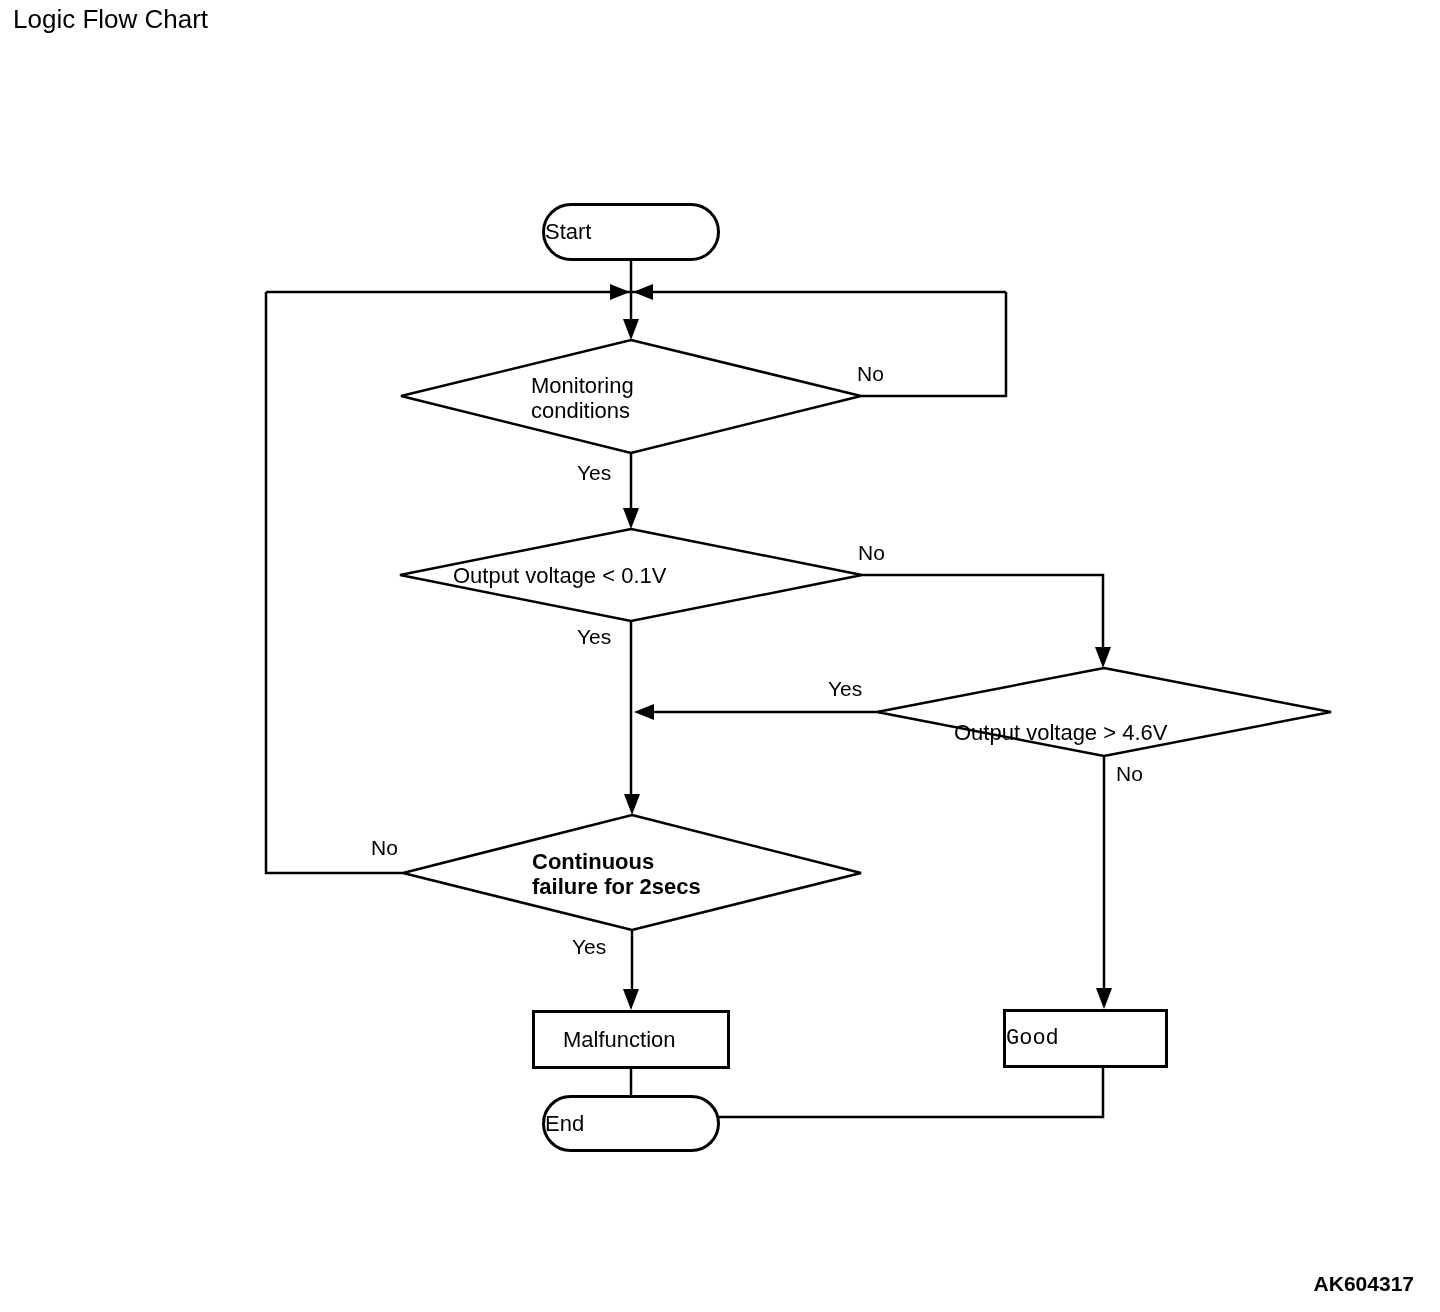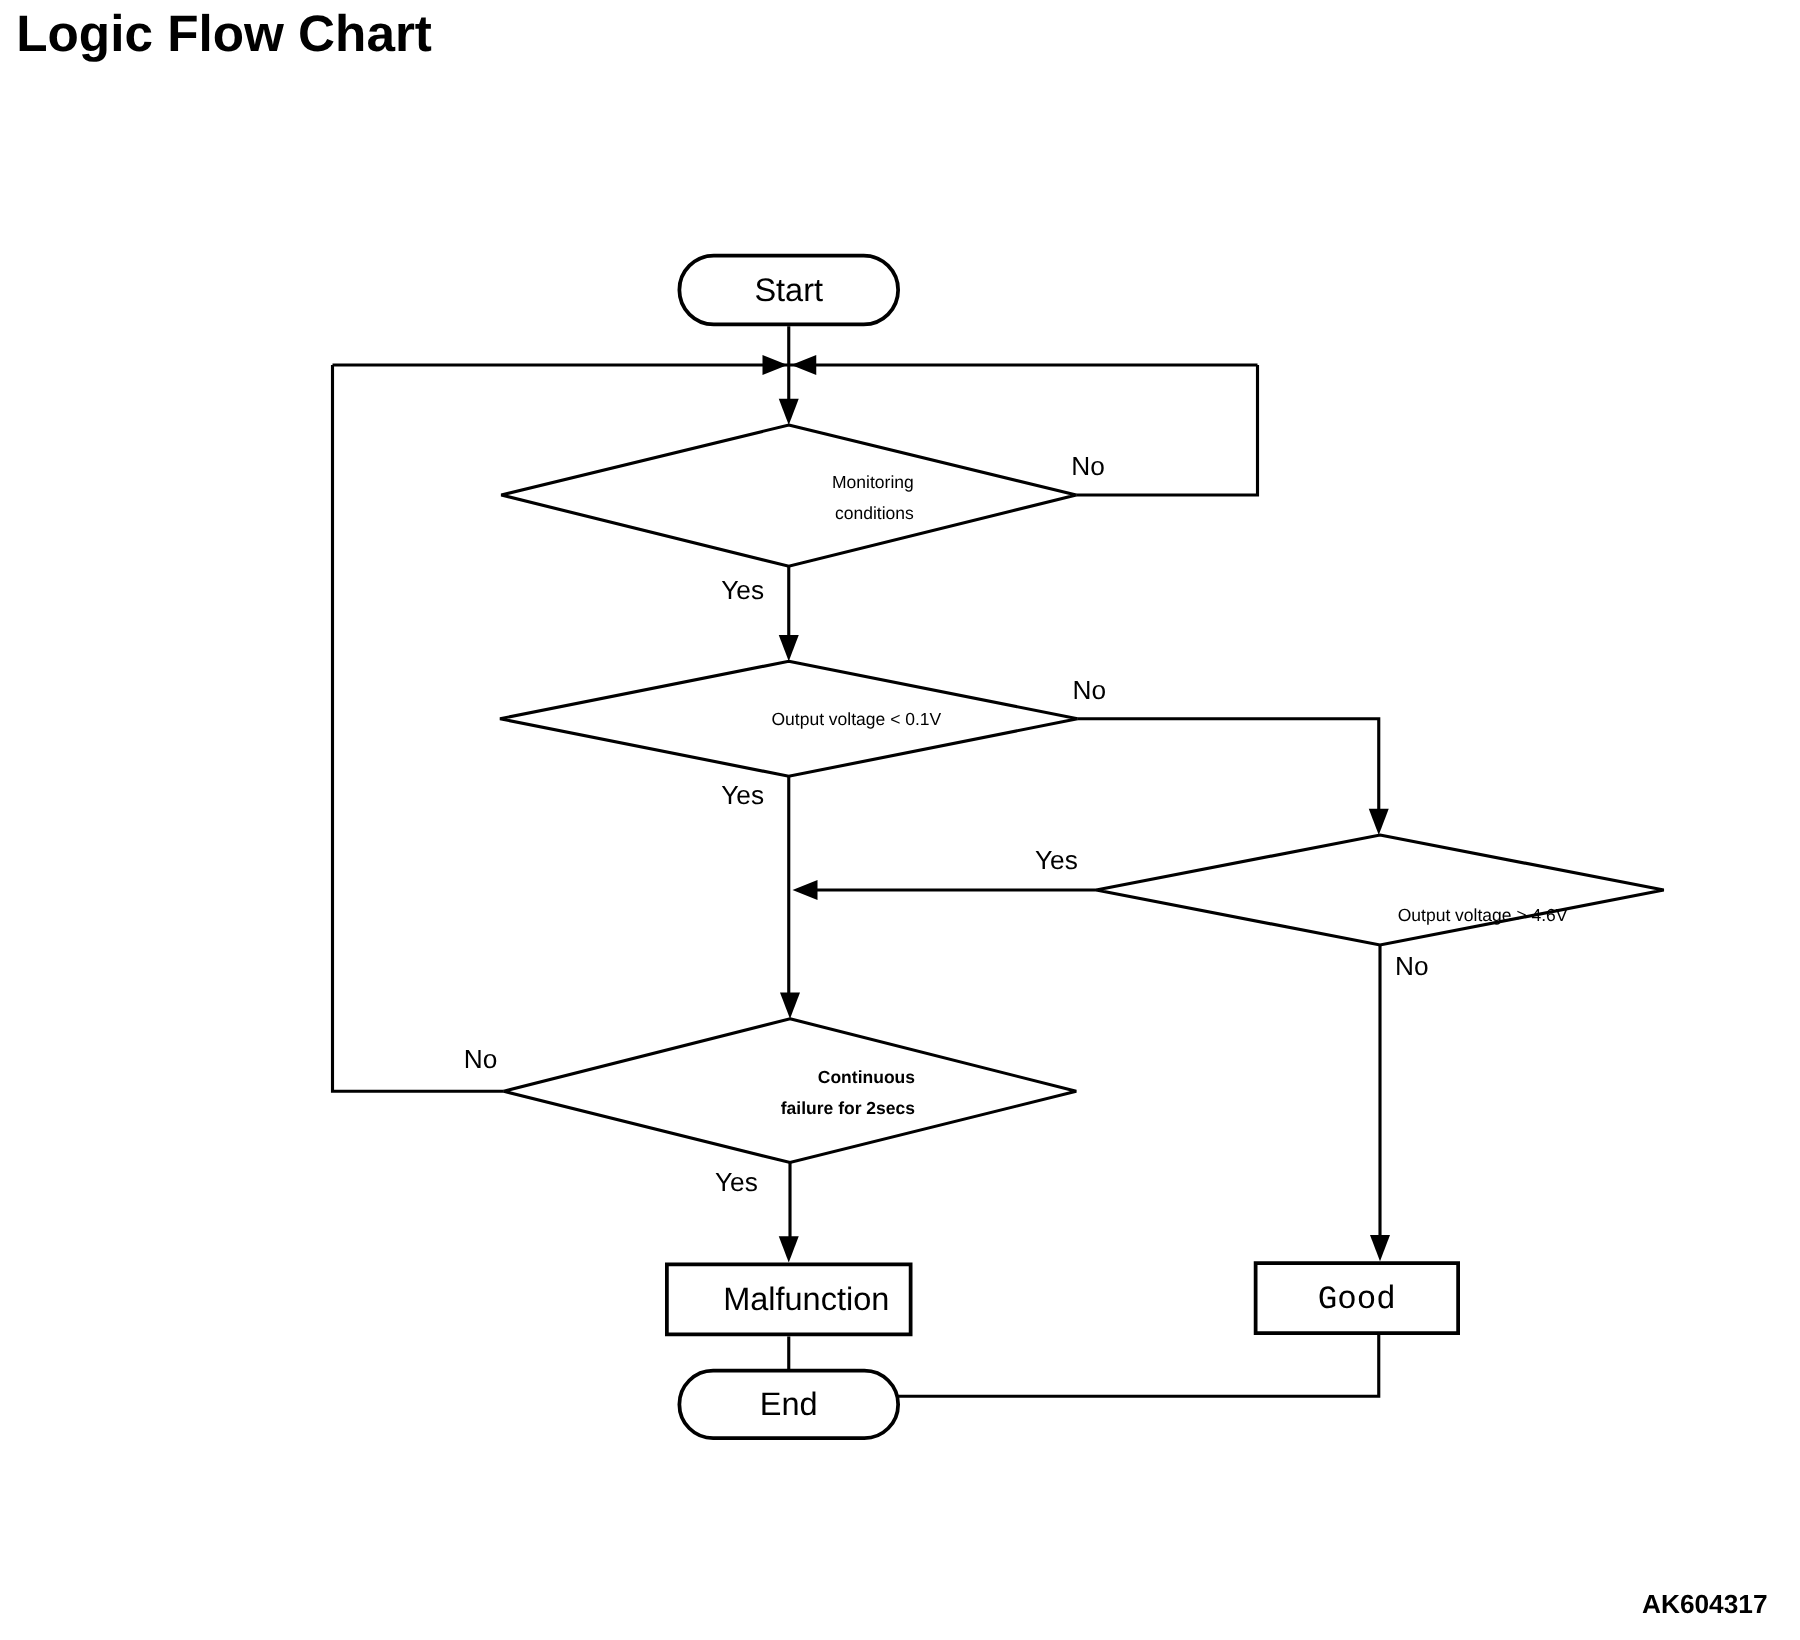--- a/index.html
+++ b/index.html
@@ -10,55 +10,55 @@
     height: 1312px;
     background: #ffffff;
     color: #000000;
     font-family: "Liberation Sans", sans-serif;
     overflow: hidden;
   }
   .page-title {
     position: absolute;
     left: 13px;
     top: 4px;
-    font-size: 41px;
-    font-weight: 700;
+    font-size: 26px;
+    font-weight: 400;
     letter-spacing: 0px;
     white-space: nowrap;
   }
   .figure-code {
     position: absolute;
     right: 26px;
     top: 1272px;
     font-size: 21px;
     font-weight: 700;
     white-space: nowrap;
   }
   svg.flow {
     position: absolute;
     left: 0;
     top: 0;
   }
   .node {
     position: absolute;
     display: flex;
     align-items: center;
-    justify-content: center;
+    justify-content: flex-start;
     background: #ffffff;
     border: 3px solid #000000;
-    font-size: 26px;
+    font-size: 22px;
     text-align: center;
     white-space: nowrap;
   }
   .terminator { border-radius: 29px; }
   .process { border-radius: 0; }
   .dlabel {
     position: absolute;
-    text-align: right;
-    font-size: 14px;
+    text-align: left;
+    font-size: 22px;
     line-height: 25px;
     white-space: nowrap;
   }
   .dlabel span { display: block; }
   .elabel {
     position: absolute;
     font-size: 21px;
     white-space: nowrap;
     text-align: center;
   }

